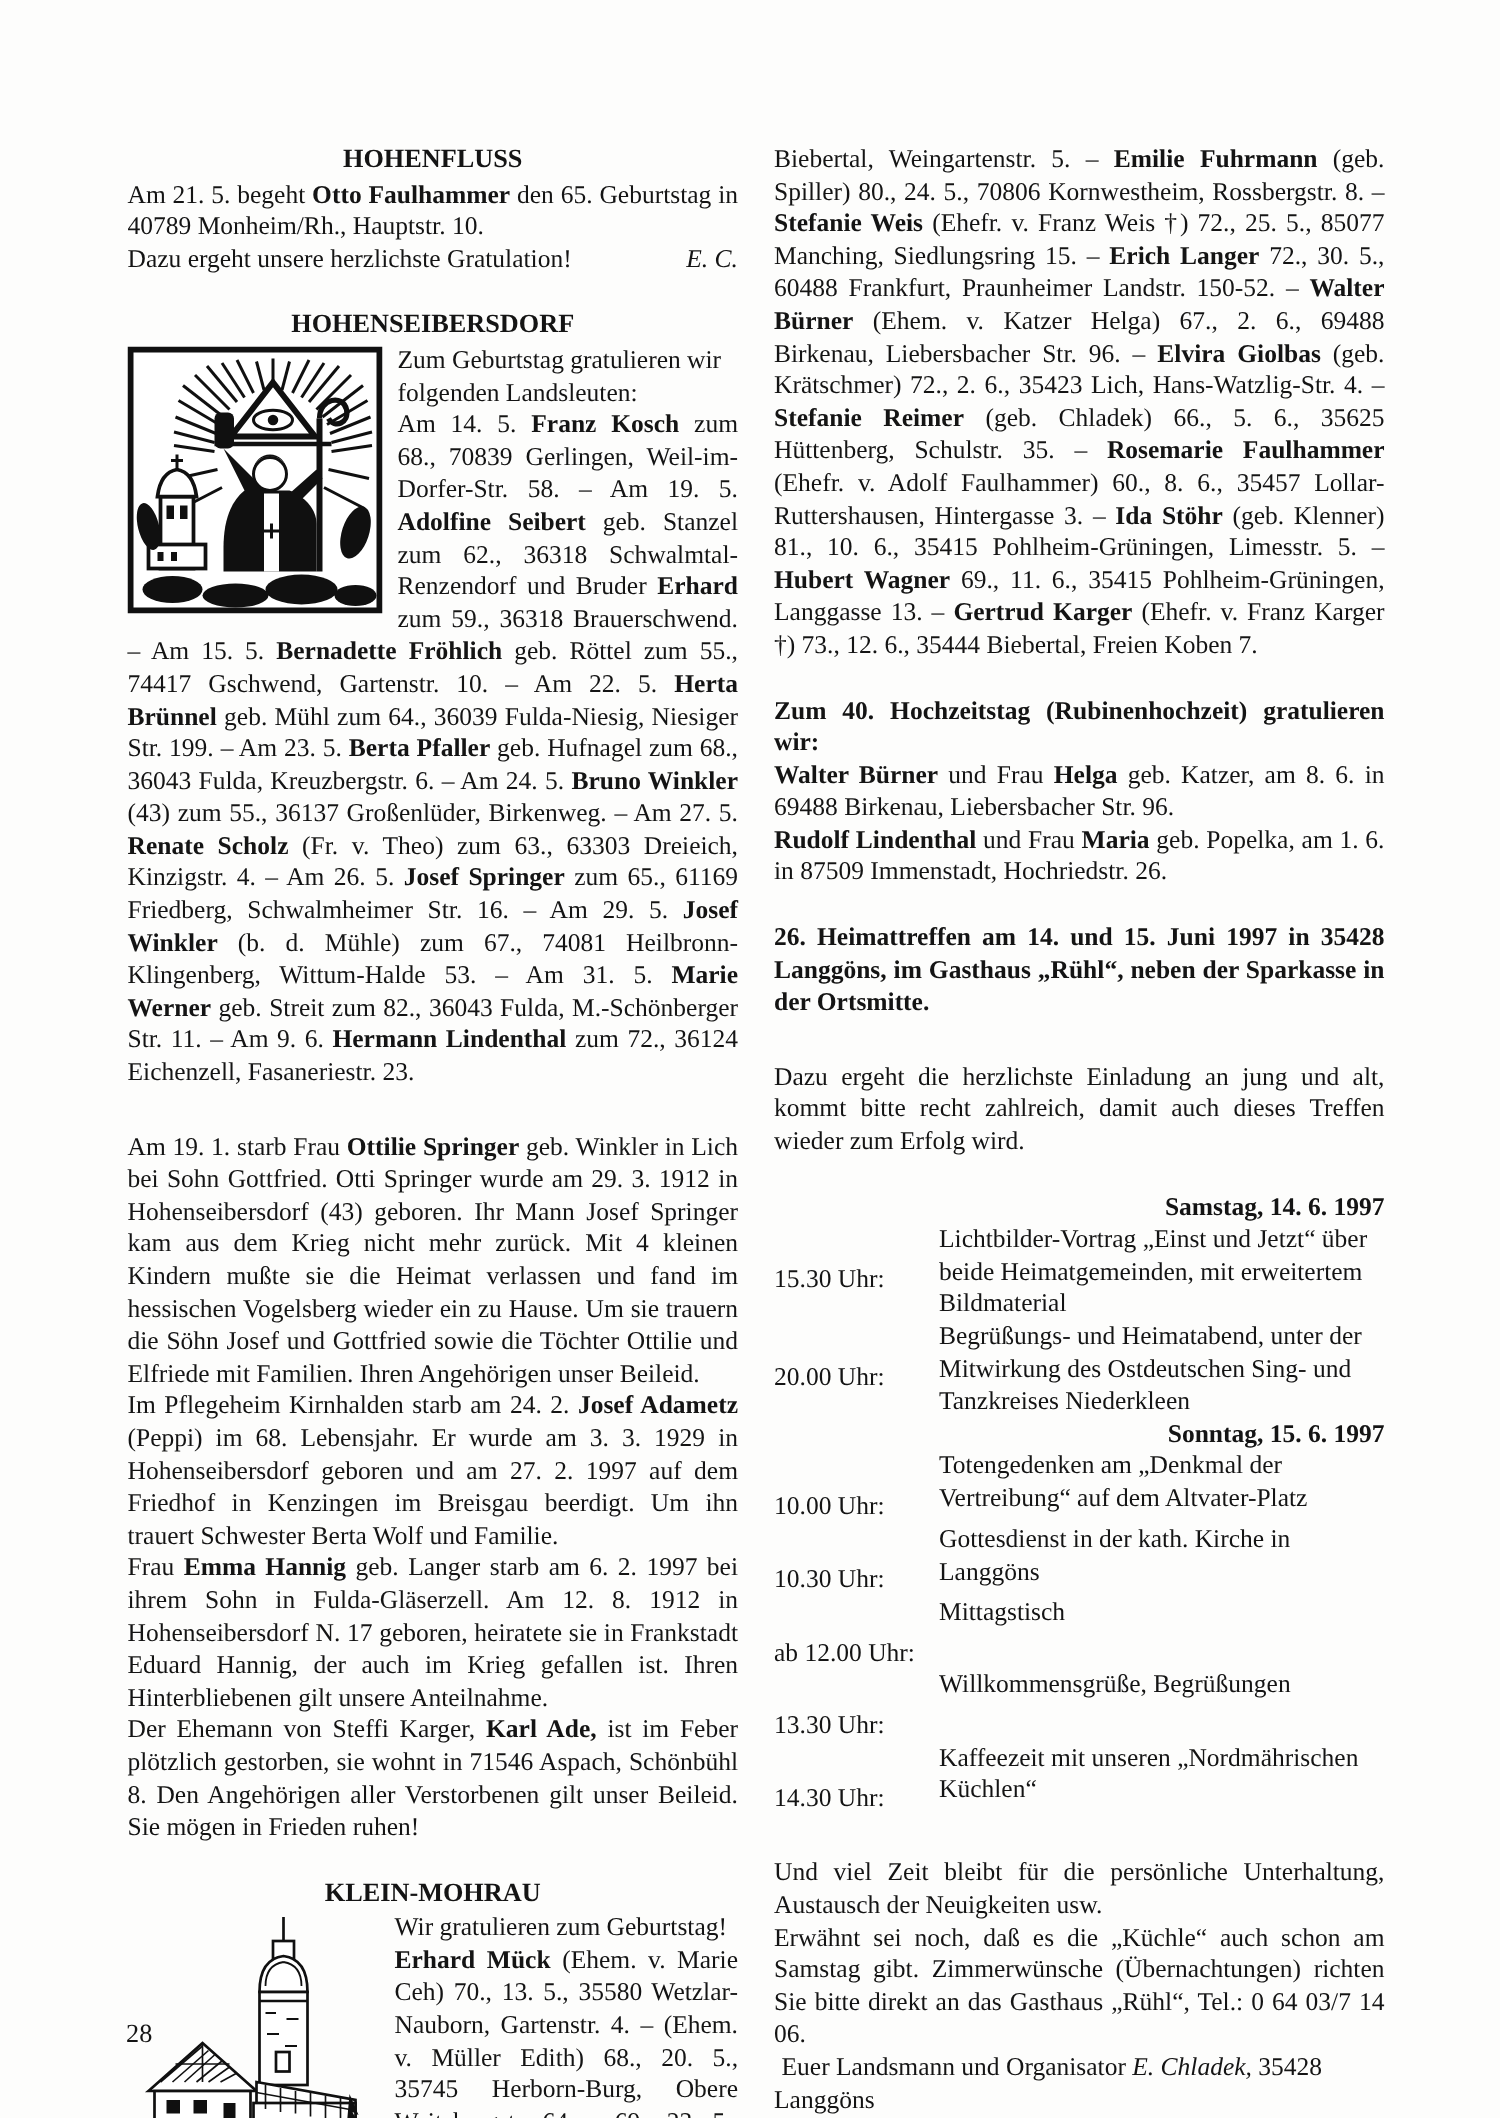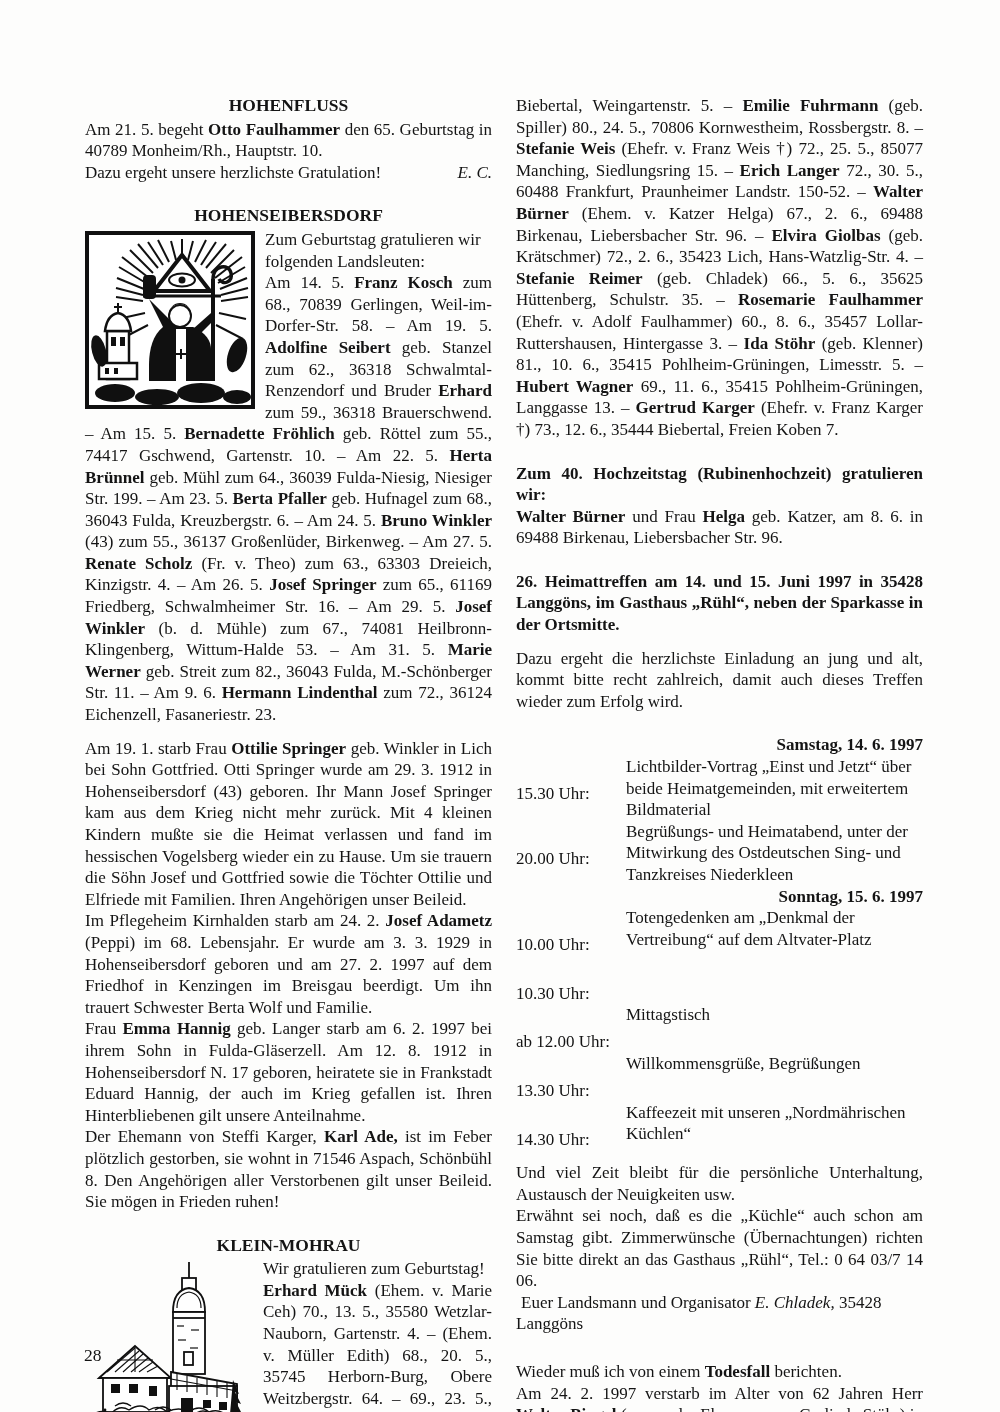--- a/index.html
+++ b/index.html
@@ -9,21 +9,21 @@
     overflow:hidden;
   }
   .columns{position:absolute;left:85px;top:95px;width:838px;display:flex;gap:24px;}
   .col{width:407px;font-size:17px;line-height:21.6px;}
   p{margin:0;text-align:justify;}
   .nojust{text-align:left;}
   .sec-head{font-weight:bold;text-align:center;font-size:17.5px;margin:0 0 2px 0;}
   .day-head{font-weight:bold;text-align:right;}
   .sig-row{display:flex;justify-content:space-between;text-align:center;font-family:Liberation Serif, serif;}
   .sig{font-style:italic;}
-  .mt-sm{margin-top:12px;}
+  .mt-sm{margin-top:28px;}
   .mt-md{margin-top:22px;}
   .mt-lg{margin-top:26px;}
   .float-img{float:left;margin:2px 10px 4px 0;}
   .clear{clear:both;}
   .sched-row{display:grid;grid-template-columns:104px 1fr;column-gap:6px;}
   .sched-row .t{text-align:left;margin-top:27px;}
   .sched-row .d{text-align:left;}
   .indent1{text-indent:5px;}
   .page-number{position:absolute;left:84px;top:1345px;font-size:17.5px;}
   b{font-weight:bold;}
@@ -191,20 +191,21 @@
 
     </div>
 
     <div class="col">
 
       <p>Biebertal, Weingartenstr. 5. – <b>Emilie Fuhrmann</b> (geb. Spiller) 80., 24. 5., 70806 Kornwestheim, Rossbergstr. 8. – <b>Stefanie Weis</b> (Ehefr. v. Franz Weis †) 72., 25. 5., 85077 Manching, Siedlungsring 15. – <b>Erich Langer</b> 72., 30. 5., 60488 Frankfurt, Praunheimer Landstr. 150-52. – <b>Walter Bürner</b> (Ehem. v. Katzer Helga) 67., 2. 6., 69488 Birkenau, Liebersbacher Str. 96. – <b>Elvira Giolbas</b> (geb. Krätschmer) 72., 2. 6., 35423 Lich, Hans-Watzlig-Str. 4. – <b>Stefanie Reimer</b> (geb. Chladek) 66., 5. 6., 35625 Hüttenberg, Schulstr. 35. – <b>Rosemarie Faulhammer</b> (Ehefr. v. Adolf Faulhammer) 60., 8. 6., 35457 Lollar-Ruttershausen, Hintergasse 3. – <b>Ida Stöhr</b> (geb. Klenner) 81., 10. 6., 35415 Pohlheim-Grüningen, Limesstr. 5. – <b>Hubert Wagner</b> 69., 11. 6., 35415 Pohlheim-Grüningen, Langgasse 13. – <b>Gertrud Karger</b> (Ehefr. v. Franz Karger †) 73., 12. 6., 35444 Biebertal, Freien Koben 7.</p>
 
       <section class="mt-md">
         <p><b>Zum 40. Hochzeitstag (Rubinenhochzeit) gratulieren wir:</b></p>
         <p><b>Walter Bürner</b> und Frau <b>Helga</b> geb. Katzer, am 8. 6. in 69488 Birkenau, Liebersbacher Str. 96.</p>
+        <p><b>Rudolf Lindenthal</b> und Frau <b>Maria</b> geb. Popelka, am 1. 6. in 87509 Immenstadt, Hochriedstr. 26.</p>
       </section>
 
       <section class="mt-md">
         <p><b>26. Heimattreffen am 14. und 15. Juni 1997 in 35428 Langgöns, im Gasthaus „Rühl“, neben der Sparkasse in der Ortsmitte.</b></p>
         <p class="mt-sm">Dazu ergeht die herzlichste Einladung an jung und alt, kommt bitte recht zahlreich, damit auch dieses Treffen wieder zum Erfolg wird.</p>
       </section>
 
       <section class="mt-md">
         <p class="day-head">Samstag, 14. 6. 1997</p>
         <div class="sched-row">
@@ -218,20 +219,21 @@
       </section>
 
       <section>
         <p class="day-head">Sonntag, 15. 6. 1997</p>
         <div class="sched-row">
           <span class="t">10.00 Uhr:</span>
           <span class="d">Totengedenken am „Denkmal der Vertreibung“ auf dem Altvater-Platz</span>
         </div>
         <div class="sched-row">
           <span class="t">10.30 Uhr:</span>
+          <span class="d">Gottesdienst in der kath. Kirche in Langgöns</span>
         </div>
         <div class="sched-row">
           <span class="t">ab 12.00 Uhr:</span>
           <span class="d">Mittagstisch</span>
         </div>
         <div class="sched-row">
           <span class="t">13.30 Uhr:</span>
           <span class="d">Willkommensgrüße, Begrüßungen</span>
         </div>
         <div class="sched-row">

